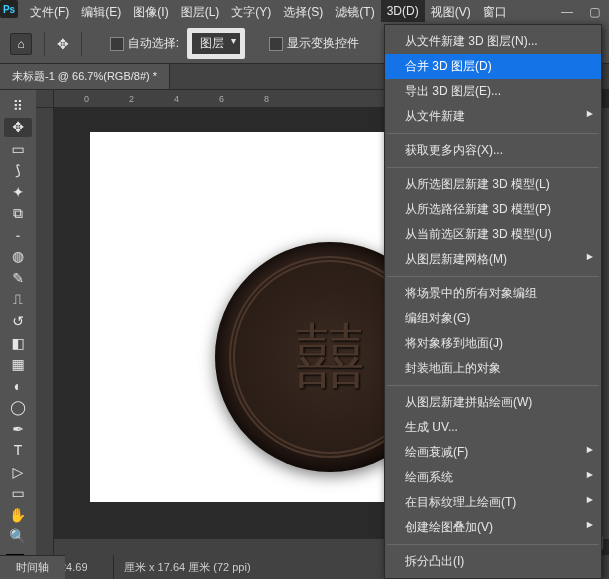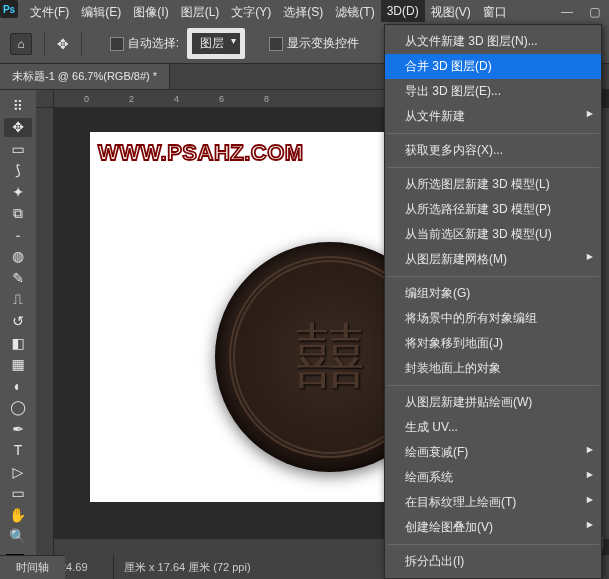--- a/index.html
+++ b/index.html
@@ -127,21 +127,20 @@
     <div class="ruler-corner"></div>
     <div class="ruler-h">
       <span>0</span>
       <span>2</span>
       <span>4</span>
       <span>6</span>
       <span>8</span>
     </div>
     <div class="ruler-v"></div>
     <div class="canvas">
-      <div class="watermark">WWW.PSAHZ.COM</div>
       <div class="mooncake"></div>
     </div>
     <div class="scroll-h"></div>
     <div class="scroll-v"></div>
     <div class="statusbar">
       <div class="zoom">24.69</div>
       <div class="info">厘米 x 17.64 厘米 (72 ppi)</div>
     </div>
   </div>
 </div>
@@ -154,22 +153,22 @@
     <div class="mitem">导出 3D 图层(E)...</div>
     <div class="mitem has-sub">从文件新建</div>
     <div class="msep"></div>
     <div class="mitem">获取更多内容(X)...</div>
     <div class="msep"></div>
     <div class="mitem">从所选图层新建 3D 模型(L)</div>
     <div class="mitem">从所选路径新建 3D 模型(P)</div>
     <div class="mitem">从当前选区新建 3D 模型(U)</div>
     <div class="mitem has-sub">从图层新建网格(M)</div>
     <div class="msep"></div>
+    <div class="mitem">将场景中的所有对象编组</div>
     <div class="mitem">编组对象(G)</div>
-    <div class="mitem">将场景中的所有对象编组</div>
     <div class="mitem">将对象移到地面(J)</div>
     <div class="mitem">封装地面上的对象</div>
     <div class="msep"></div>
     <div class="mitem">从图层新建拼贴绘画(W)</div>
     <div class="mitem">生成 UV...</div>
     <div class="mitem has-sub">绘画衰减(F)</div>
     <div class="mitem has-sub">绘画系统</div>
     <div class="mitem has-sub">在目标纹理上绘画(T)</div>
     <div class="mitem has-sub">创建绘图叠加(V)</div>
     <div class="msep"></div>

